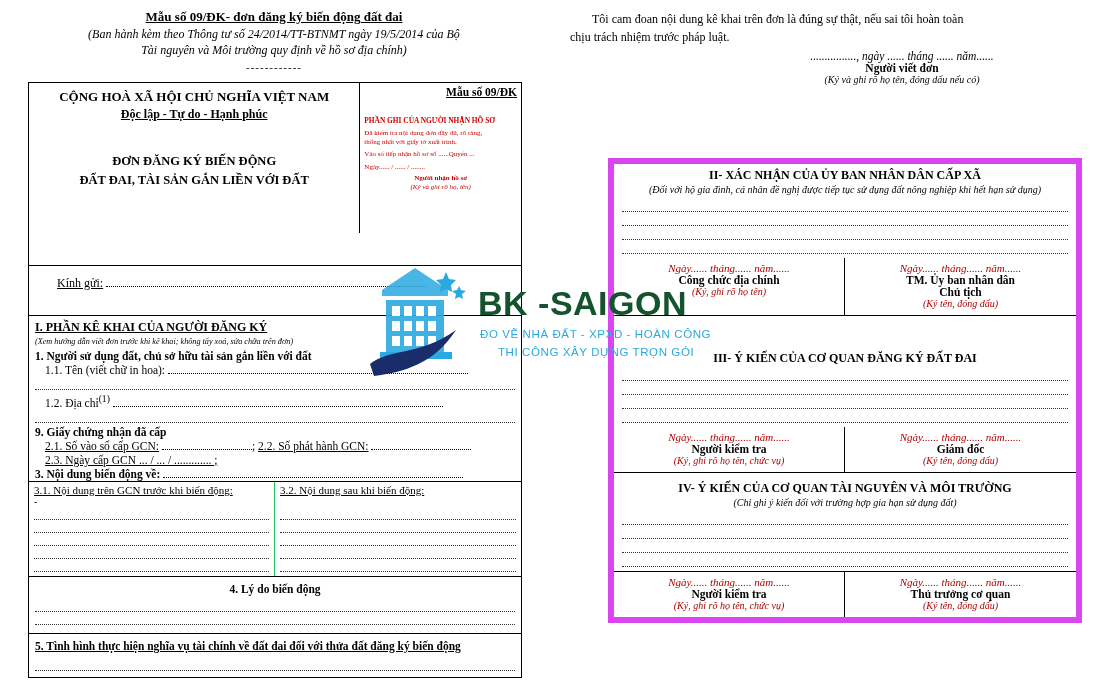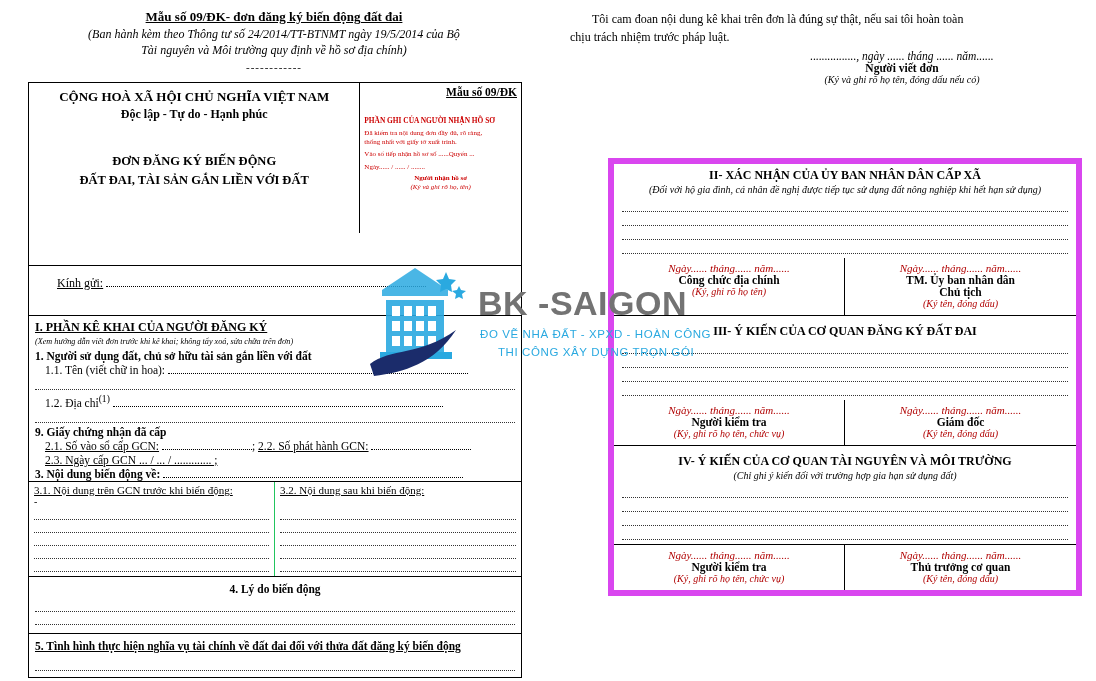--- a/index.html
+++ b/index.html
@@ -52,21 +52,21 @@
   }
   .row { display: flex; }
   .cell { position: relative; }
   .bd-r { border-right: 1px solid #000; }
   .bd-b { border-bottom: 1px solid #000; }
 
   .tl-left { width: 332px; padding: 6px 6px 4px 6px; }
   .tl-right { width: 161px; padding: 3px 4px; }
 
   .natl { font-weight: bold; font-size: 13px; text-align: center; }
-  .natl2 { font-weight: bold; font-size: 12px; text-align: center; margin-top: 2px;}
+  .natl2 { font-weight: bold; font-size: 12px; text-align: center; text-decoration: underline; margin-top: 2px;}
   .mau { font-weight: bold; font-size: 11.5px; text-align: right; text-decoration: underline; }
 
   .red { color: #cc0000; }
   .tiny { font-size: 7.4px; line-height: 1.35; }
   .tiny2 { font-size: 7px; line-height: 1.3; }
 
   .title-main {
     text-align: center;
     font-weight: bold;
     font-size: 12.5px;
@@ -124,21 +124,21 @@
     left: 360px; top: 258px;
     width: 390px; height: 130px;
     pointer-events: none;
   }
   .wm .txt {
     position: absolute;
     left: 118px; top: 26px;
     font-family: "Liberation Sans", sans-serif;
     font-weight: bold;
     font-size: 34px;
-    color: #737373;
+    color: #14532d;
     letter-spacing: 0.5px;
   }
   .wm .sub1 {
     position: absolute;
     left: 120px; top: 70px;
     font-family: "Liberation Sans", sans-serif;
     font-size: 11.5px;
     color: #2aa9e0;
     letter-spacing: 0.6px;
   }
@@ -305,21 +305,21 @@
           <div class="half">
             <div class="date-it">Ngày...... tháng...... năm......</div>
             <div class="role">TM. Ủy ban nhân dân</div>
             <div class="role">Chủ tịch</div>
             <div class="sig">(Ký tên, đóng dấu)</div>
           </div>
         </div>
       </div>
 
       <div class="bd-b">
-        <div class="r-sec-title" style="padding-top:8px;">III- Ý KIẾN CỦA CƠ QUAN ĐĂNG KÝ ĐẤT ĐAI</div>
+        <div class="r-sec-title" style="padding-top:8px;margin-top:27px;">III- Ý KIẾN CỦA CƠ QUAN ĐĂNG KÝ ĐẤT ĐAI</div>
         <div class="r-dots"></div>
         <div class="r-dots"></div>
         <div class="r-dots"></div>
         <div class="r-dots"></div>
         <div class="row" style="margin-top:4px;">
           <div class="half l">
             <div class="date-it">Ngày...... tháng...... năm......</div>
             <div class="role">Người kiểm tra</div>
             <div class="sig">(Ký, ghi rõ họ tên, chức vụ)</div>
           </div>

